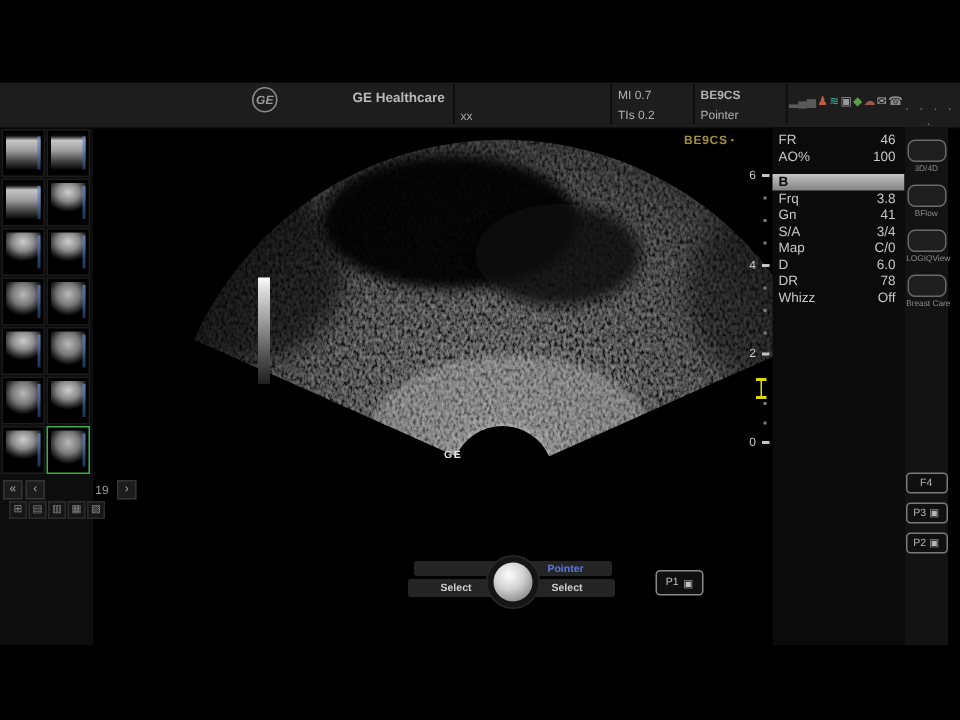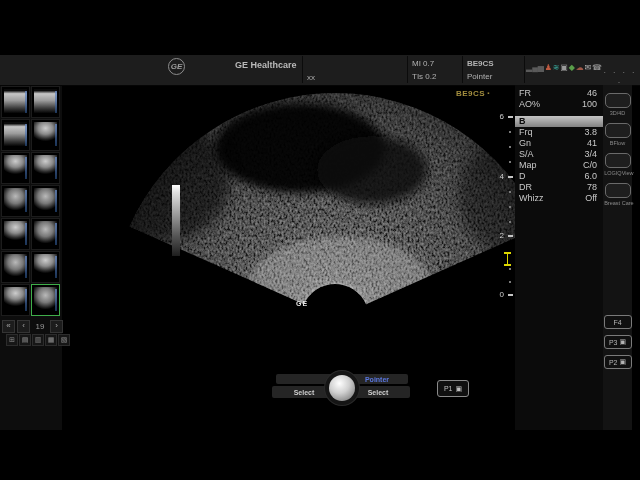--- a/index.html
+++ b/index.html
@@ -28,21 +28,21 @@
   .thumb::before{content:"";position:absolute;inset:2px;}
   .thumb::after{content:"";position:absolute;right:2px;top:4px;bottom:4px;width:2px;
                 background:linear-gradient(#6a8fcf,#274b7e);opacity:.7;}
   .t-a::before{background:radial-gradient(80% 58% at 50% 24%,#cdcdcd,#8a8a8a 40%,#2a2a2a 70%,#000 86%);}
   .t-b::before{background:linear-gradient(180deg,#0a0a0a 6%,#c6c6c6 18%,#9c9c9c 44%,#3a3a3a 74%,#000 94%);}
   .t-c::before{background:radial-gradient(72% 62% at 50% 32%,#b9b9b9,#787878 45%,#252525 74%,#000 88%);}
   .thumb.selected{border:1px solid #3fae4a;}
   #clip-nav{position:absolute;left:2px;top:235px;display:flex;gap:2px;align-items:center;}
   .nav-btn{width:11px;height:11px;background:#1c1c1c;border:1px solid #343434;color:#a5a5a5;
            font-size:8px;line-height:10px;text-align:center;}
-  #page-number{width:16px;color:#9a9a9a;font-size:8px;text-align:center;}
+  #page-number{width:16px;color:#9a9a9a;font-size:8px;text-align:center;margin-left:28px;}
   #clip-tools{position:absolute;left:6px;top:249px;display:flex;gap:1px;}
   .tool-btn{width:10px;height:10px;background:#161616;border:1px solid #2c2c2c;color:#8d8d8d;
             font-size:7px;line-height:9px;text-align:center;}
 
   
   #fan-svg{left:100px;top:86px;z-index:1;}
   #gray-bar{left:172px;top:185px;width:8px;height:71px;z-index:2;
             background:linear-gradient(180deg,#fff 0%,#e0e0e0 10%,#9a9a9a 42%,#555 72%,#1e1e1e 100%);}
   #probe-label{left:456px;top:89px;font-size:8px;font-weight:bold;color:#a38e3e;letter-spacing:.5px;z-index:3;}
   #probe-marker{display:inline-block;margin-left:2px;font-size:6px;vertical-align:1px;}

